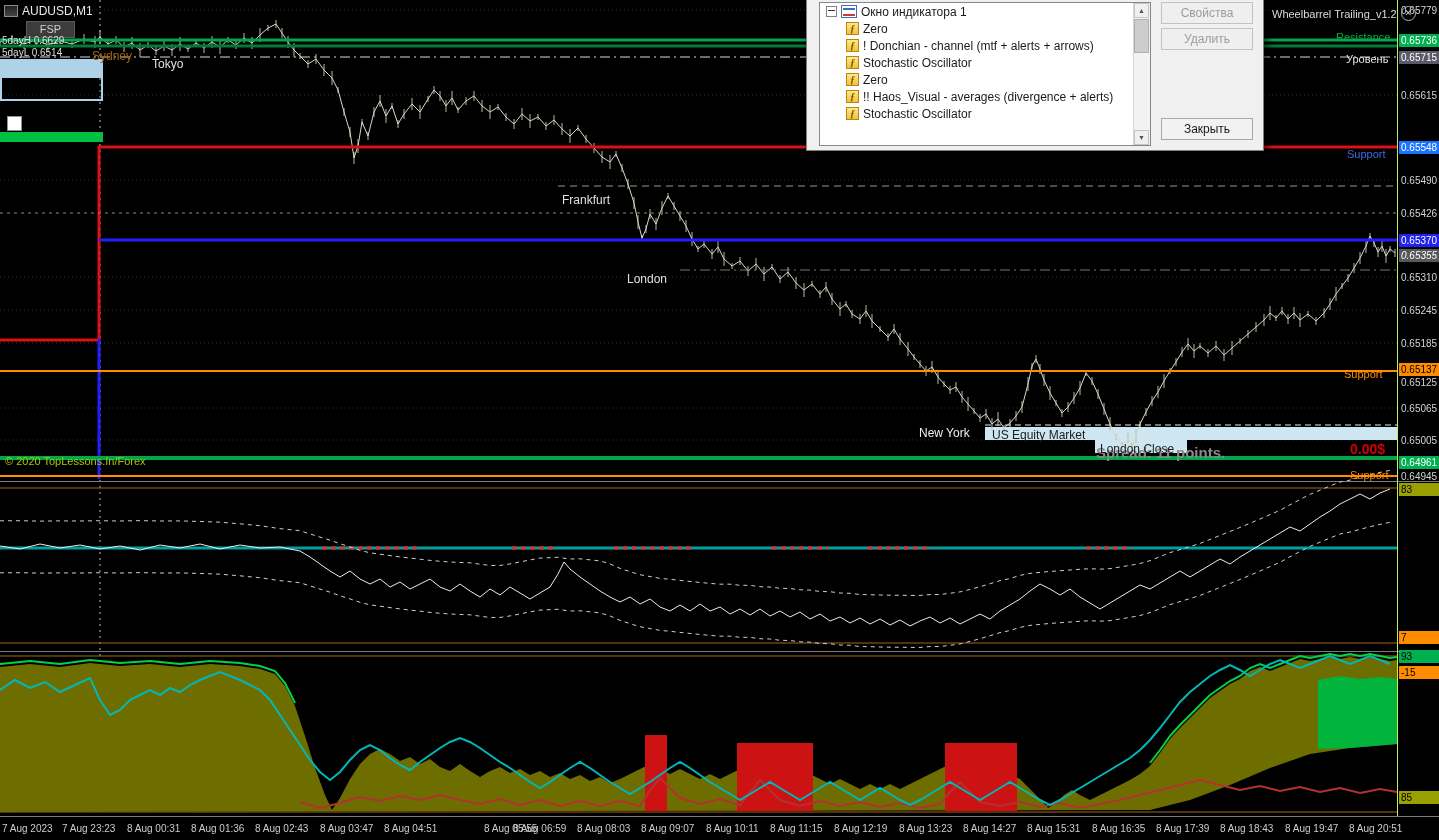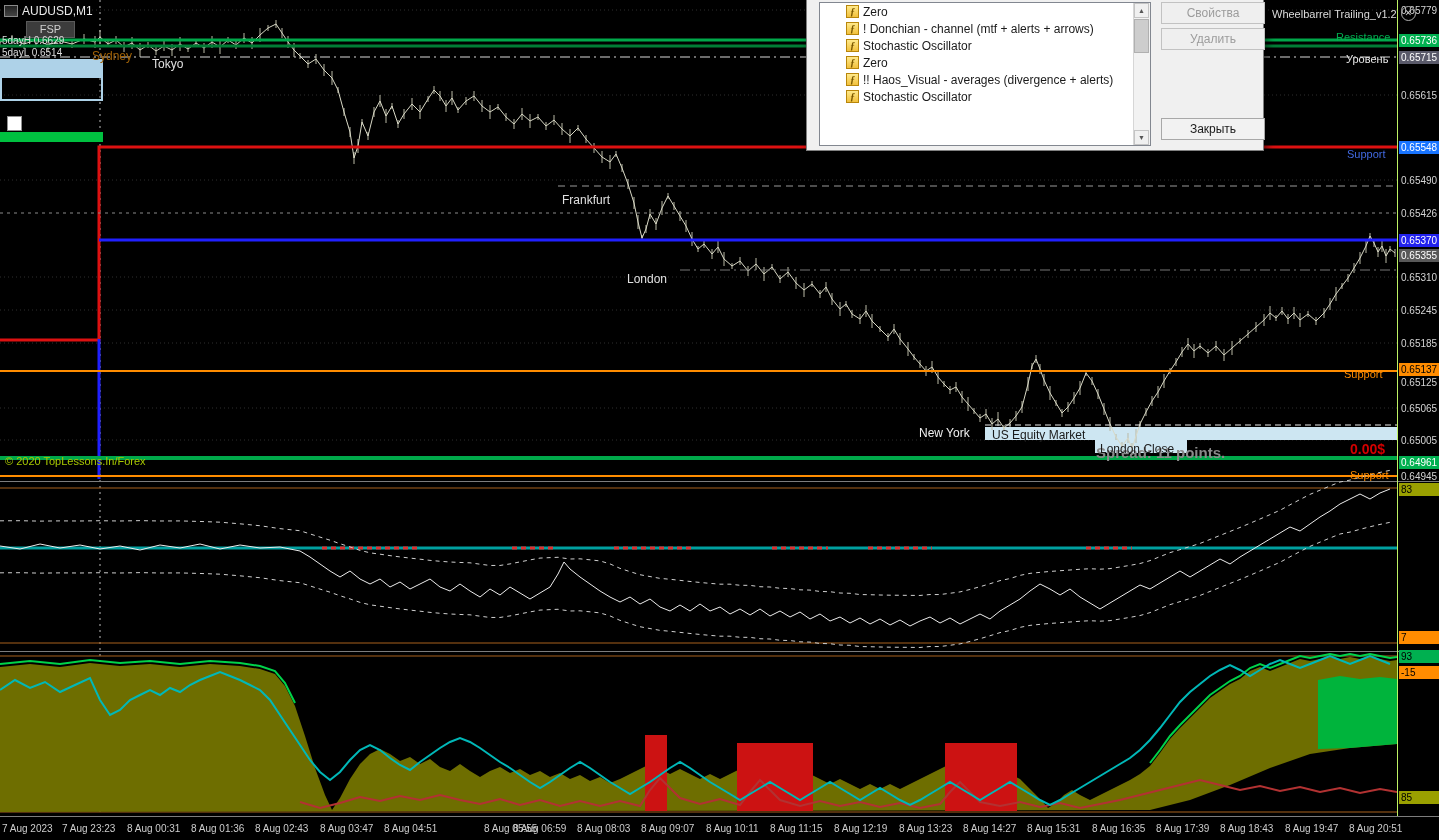--- a/index.html
+++ b/index.html
@@ -52,21 +52,21 @@
   .icon-window::after{content:"";position:absolute;left:1px;bottom:1px;right:1px;height:2px;background:#c43d3d;}
   .icon-f{width:13px;height:13px;margin-right:4px;flex:none;background:linear-gradient(#ffe98a,#f2c13d);
           border:1px solid #b8860b;color:#7a5800;font:italic bold 10px "Liberation Serif",serif;
           text-align:center;line-height:12px;box-sizing:border-box;}
   .tree-label{font-size:12px;}
   .dlg-scrollbar{position:absolute;right:0;top:0;bottom:0;width:16px;background:#f2f2f2;border-left:1px solid #d6d6d6;}
   .sb-btn{position:absolute;left:0;width:15px;height:15px;background:#f0f0f0;border:1px solid #c4c4c4;
           color:#555;font-size:7px;line-height:13px;text-align:center;box-sizing:border-box;}
   .sb-up{top:0;} .sb-down{bottom:0;}
   .sb-thumb{position:absolute;left:0;top:16px;width:15px;height:34px;background:#cdcdcd;border:1px solid #b0b0b0;box-sizing:border-box;}
-  .dlg-btn{position:absolute;left:354px;width:104px;height:22px;background:#f2f2f2;border:1px solid #a8a8a8;
+  .dlg-btn{position:absolute;left:354px;width:92px;height:22px;background:#f2f2f2;border:1px solid #a8a8a8;
            font-family:"Liberation Sans",sans-serif;font-size:12px;color:#1a1a1a;}
   .dlg-btn.disabled{color:#9c9c9c;background:#efefef;border-color:#c2c2c2;}
 </style>
 </head>
 <body>
 
 <div id="root">
 
   <svg id="chart-svg" width="1397" height="816">
       <g>
@@ -170,21 +170,21 @@
     <div class="ps-sep" style="top:481px"></div>
     <div class="ps-sep" style="top:651px"></div>
   <div class="ps" style="top: 4px;">0.65779</div>
       <div class="ps" style="top: 34px; background: rgb(0, 176, 80); color: rgb(255, 255, 255);">0.65736</div>
       <div class="ps" style="top: 51px; background: rgb(90, 90, 106); color: rgb(255, 255, 255);">0.65715</div>
       <div class="ps" style="top: 89px;">0.65615</div>
       <div class="ps" style="top: 141px; background: rgb(24, 116, 255); color: rgb(255, 255, 255);">0.65548</div>
       <div class="ps" style="top: 174px;">0.65490</div>
       <div class="ps" style="top: 207px;">0.65426</div>
       <div class="ps" style="top: 234px; background: rgb(34, 34, 238); color: rgb(255, 255, 255);">0.65370</div>
-      <div class="ps" style="top: 249px; background: rgb(88, 88, 88); color: rgb(255, 255, 255);">0.65355</div>
+      <div class="ps" style="top: 249px; background: rgb(88, 88, 88); color: rgb(255, 255, 255); font-style: italic;">0.65355</div>
       <div class="ps" style="top: 271px;">0.65310</div>
       <div class="ps" style="top: 304px;">0.65245</div>
       <div class="ps" style="top: 337px;">0.65185</div>
       <div class="ps" style="top: 363px; background: rgb(255, 140, 0); color: rgb(0, 0, 0);">0.65137</div>
       <div class="ps" style="top: 376px;">0.65125</div>
       <div class="ps" style="top: 402px;">0.65065</div>
       <div class="ps" style="top: 434px;">0.65005</div>
       <div class="ps" style="top: 456px; background: rgb(0, 176, 80); color: rgb(255, 255, 255);">0.64961</div>
       <div class="ps" style="top: 470px;">0.64945</div>
       <div class="ps" style="top: 483px; background: rgb(154, 160, 0); color: rgb(0, 0, 0);">83</div>
@@ -215,20 +215,25 @@
       <div class="tl" style="left: 1092px;">8 Aug 16:35</div>
       <div class="tl" style="left: 1156px;">8 Aug 17:39</div>
       <div class="tl" style="left: 1220px;">8 Aug 18:43</div>
       <div class="tl" style="left: 1285px;">8 Aug 19:47</div>
       <div class="tl" style="left: 1349px;">8 Aug 20:51</div>
     </div>
 
   <div class="dialog">
     <div class="dlg-list">
       <div class="tree-rows" id="tree-rows">
+          <div class="tree-row window">
+            <span class="expander"></span>
+            <span class="icon-window"></span>
+            <span class="tree-label">Окно индикатора 1</span>
+          </div>
           <div class="tree-row indicator">
             <span class="icon-f">ƒ</span>
             <span class="tree-label">Zero</span>
           </div>
           <div class="tree-row indicator">
             <span class="icon-f">ƒ</span>
             <span class="tree-label">! Donchian - channel (mtf + alerts + arrows)</span>
           </div>
           <div class="tree-row indicator">
             <span class="icon-f">ƒ</span>

